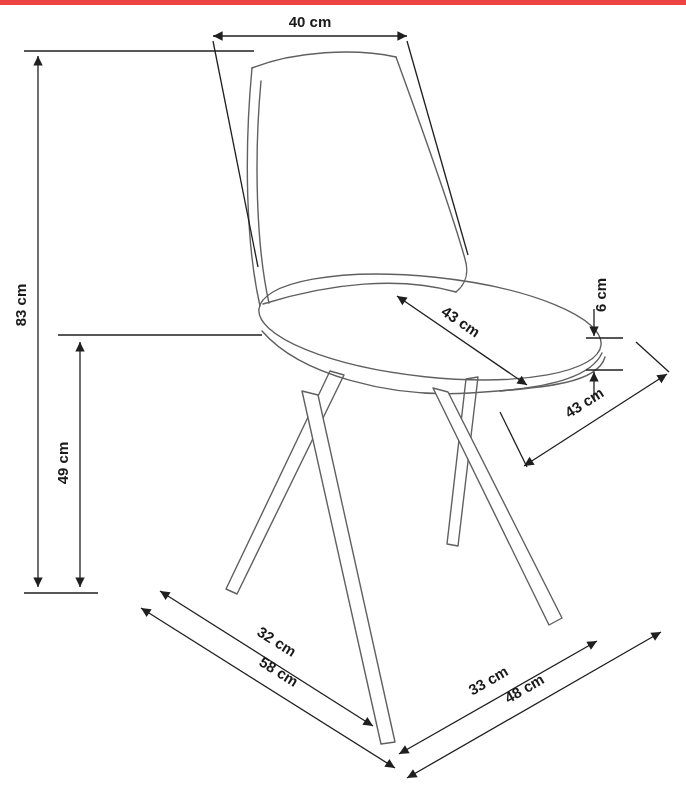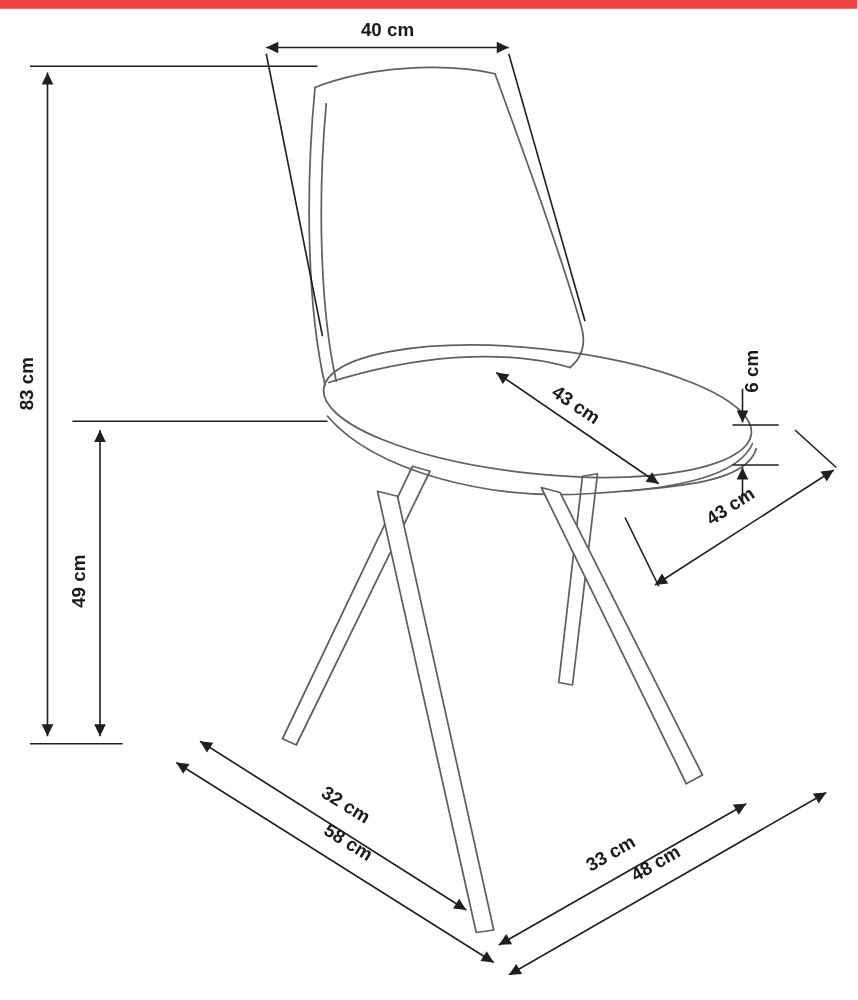--- a/index.html
+++ b/index.html
@@ -4,21 +4,21 @@
 <style>
   :root{
     --background:#ffffff;
     --chair-line:#606060;
     --dimension-line:#1f1f1f;
     --text:#1a1a1a;
   }
   html,body{margin:0;padding:0;background:var(--background);}
   .canvas{
     width:686px;height:780px;position:relative;background:var(--background);
-    border-top:7px solid #ef4444;box-sizing:border-box;overflow:hidden;
+    border-top:5px solid #ef4444;box-sizing:border-box;overflow:hidden;
     font-family:"Liberation Sans",sans-serif;
   }
   svg{display:block;}
   svg text{
     font-family:"Liberation Sans",sans-serif;
     font-size:15px;font-weight:bold;fill:var(--text);
     text-anchor:middle;
   }
   .chair path,.chair ellipse{stroke:var(--chair-line);stroke-width:1.4;fill:none;stroke-linecap:round;}
   .chair path.leg{fill:#ffffff;stroke-linejoin:round;}

